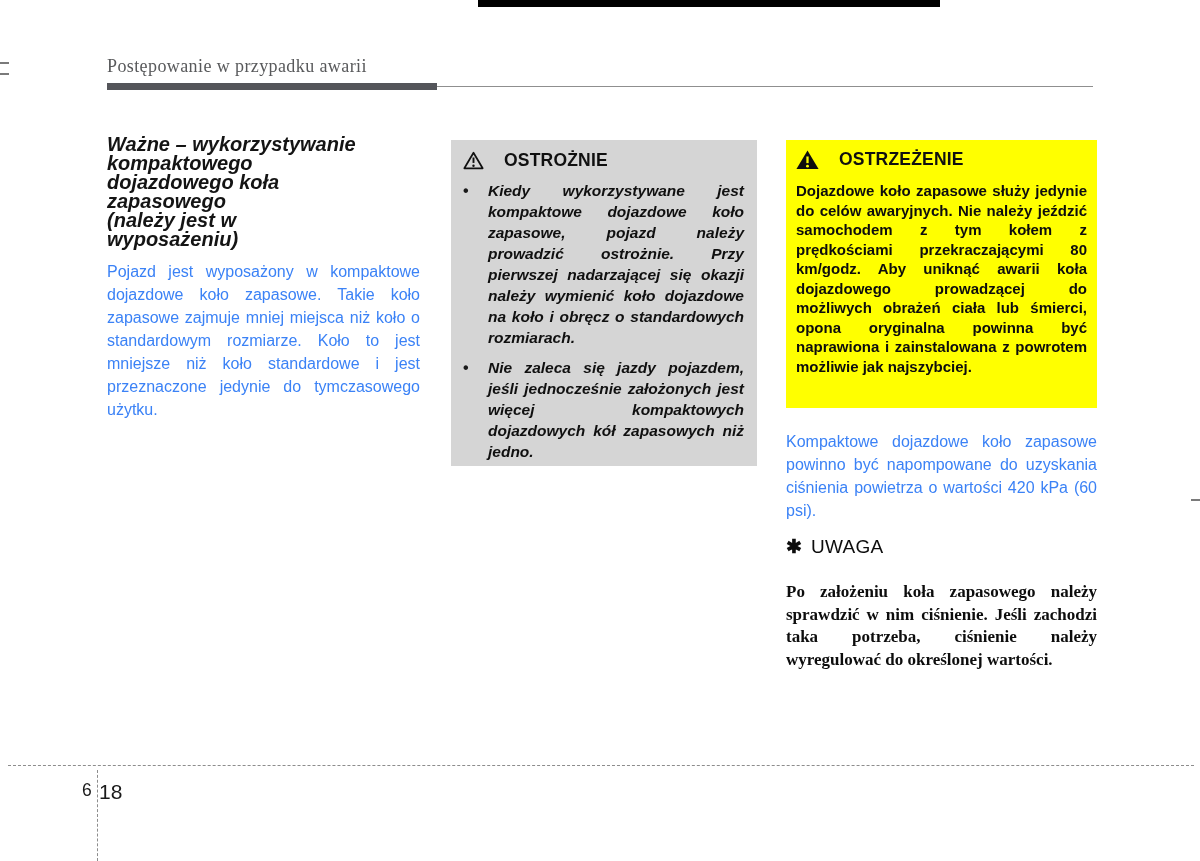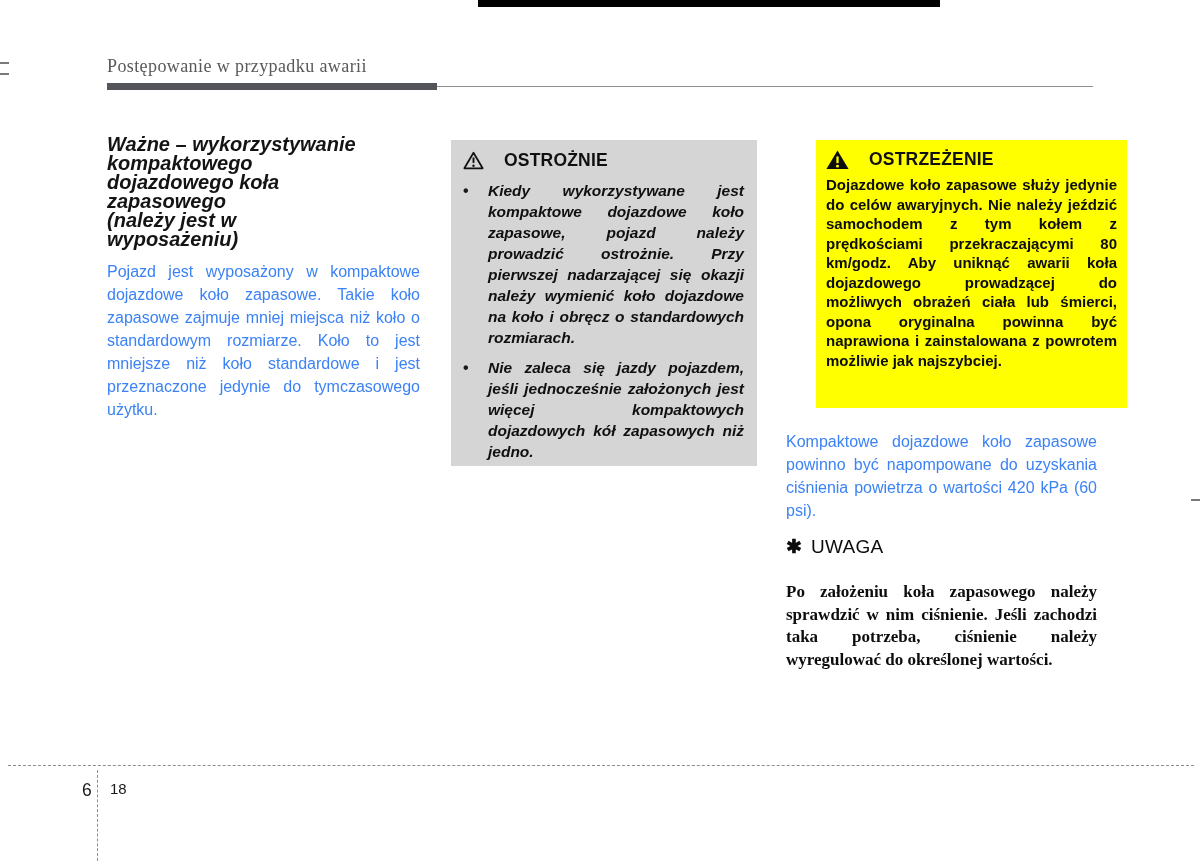--- a/index.html
+++ b/index.html
@@ -56,27 +56,27 @@
   .bullet { font-weight:bold; font-size:16px; line-height:21px; width:11px; flex:none; }
   .caution-text {
     flex:1;
     font-weight:bold; font-style:italic;
     font-size:15.5px; line-height:21px;
     text-align:justify; color:#101010;margin-left:8px;
   }
 
   
   .warning-box {
-    position:absolute; left:816px; top:140px;
+    position:absolute; left:786px; top:140px;
     width:311px; height:268px;
     background:#ffff00;
     padding:9px 10px 8px 10px;
   }
   .warning-text {
-    margin-top:5px;
+    margin-top:11px;
     font-weight:bold;
     font-size:15px; line-height:19.5px;
     text-align:justify; color:#0d0d0d;
   }
 
   
   .col-right { position:absolute; left:786px; top:430px; width:311px; }
   .note-title-row { margin-top:14px; display:flex; align-items:center; gap:9px; }
   .note-symbol { font-weight:bold; font-size:19px; line-height:22px; color:#0d0d0d; }
   .note-title { font-weight:normal; font-size:19px; letter-spacing:0.3px; color:#0d0d0d; }
@@ -85,21 +85,21 @@
     font-family:"Liberation Serif", serif;
     font-weight:bold;
     font-size:17px; line-height:22.5px;
     text-align:justify; color:#0d0d0d;
   }
 
   
   .footer-dashed-line { position:absolute; left:8px; top:765px; width:1186px; border-top:1px dashed #8d8d8d; }
   .footer-vertical-line { position:absolute; left:97px; top:770px; height:91px; border-left:1px dashed #8d8d8d; }
   .footer-section { position:absolute; left:82px; top:780px; font-size:17.5px; color:#1a1a1a; }
-  .footer-page { position:absolute; left:110px; top:780px; font-size:15px; color:#1a1a1a; }
+  .footer-page { position:absolute; left:99px; top:780px; font-size:21px; color:#1a1a1a; }
 
   .icon { display:inline-flex; flex:none; }
 </style>
 </head>
 <body>
 
 <div class="page">
 
   <div class="top-black-bar"></div>
   <div class="crop-mark crop-left-1"></div>

